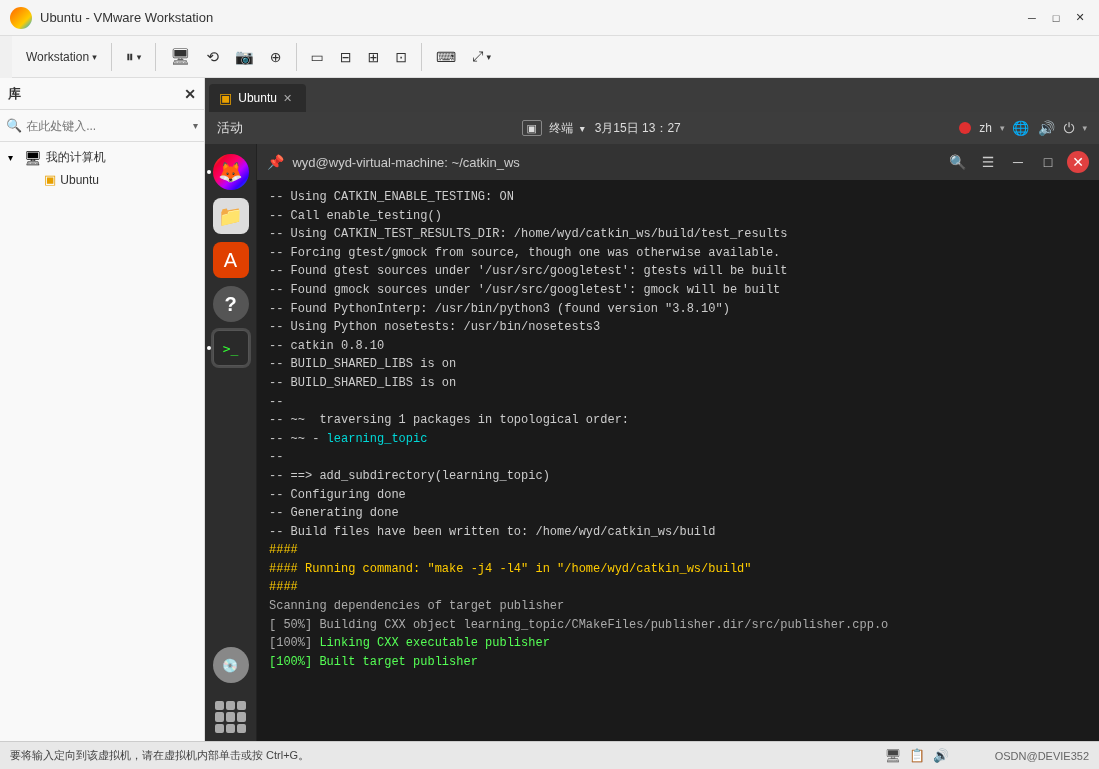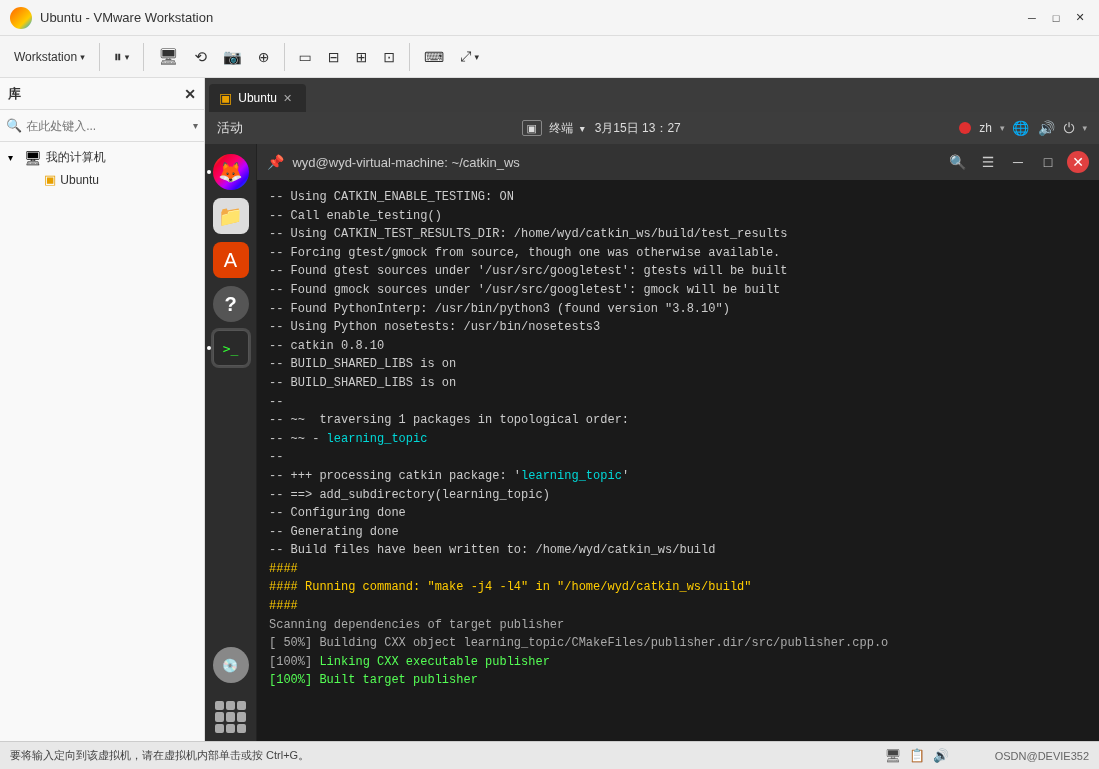--- a/index.html
+++ b/index.html
@@ -25,20 +25,21 @@
 
     
     #toolbar {
       height: 42px;
       background: #f5f5f5;
       display: flex;
       align-items: center;
       padding: 0 8px;
       border-bottom: 1px solid #ddd;
       gap: 4px;
+      margin-left: 12px;
     }
     .toolbar-sep { width: 1px; height: 28px; background: #ccc; margin: 0 4px; }
     .tb-btn {
       display: flex; align-items: center; gap: 3px;
       padding: 4px 6px; cursor: pointer; border-radius: 3px;
       font-size: 12px; color: #333;
     }
     .tb-btn .arrow { font-size: 9px; }
 
     
@@ -376,21 +377,20 @@
           <div class="term-line">-- Found gmock sources under '/usr/src/googletest': gmock will be built</div>
           <div class="term-line">-- Found PythonInterp: /usr/bin/python3 (found version "3.8.10")</div>
           <div class="term-line">-- Using Python nosetests: /usr/bin/nosetests3</div>
           <div class="term-line">-- catkin 0.8.10</div>
           <div class="term-line">-- BUILD_SHARED_LIBS is on</div>
           <div class="term-line">-- BUILD_SHARED_LIBS is on</div>
           <div class="term-line">--</div>
           <div class="term-line">-- ~~  traversing 1 packages in topological order:</div>
           <div class="term-line">-- ~~ - <span class="term-cyan">learning_topic</span></div>
           <div class="term-line">--</div>
-          <div class="term-line">-- +++ processing catkin package: '<span class="term-cyan">learning_topic</span>'</div>
           <div class="term-line">-- ==&gt; add_subdirectory(learning_topic)</div>
           <div class="term-line">-- Configuring done</div>
           <div class="term-line">-- Generating done</div>
           <div class="term-line">-- Build files have been written to: /home/wyd/catkin_ws/build</div>
           <div class="term-line term-yellow">####</div>
           <div class="term-line term-yellow">#### Running command: "make -j4 -l4" in "/home/wyd/catkin_ws/build"</div>
           <div class="term-line term-yellow">####</div>
           <div class="term-line term-gray">Scanning dependencies of target publisher</div>
           <div class="term-line term-gray">[ 50%] Building CXX object learning_topic/CMakeFiles/publisher.dir/src/publisher.cpp.o</div>
           <div class="term-line"><span class="term-gray">[100%]</span> <span class="term-green">Linking CXX executable publisher</span></div>

